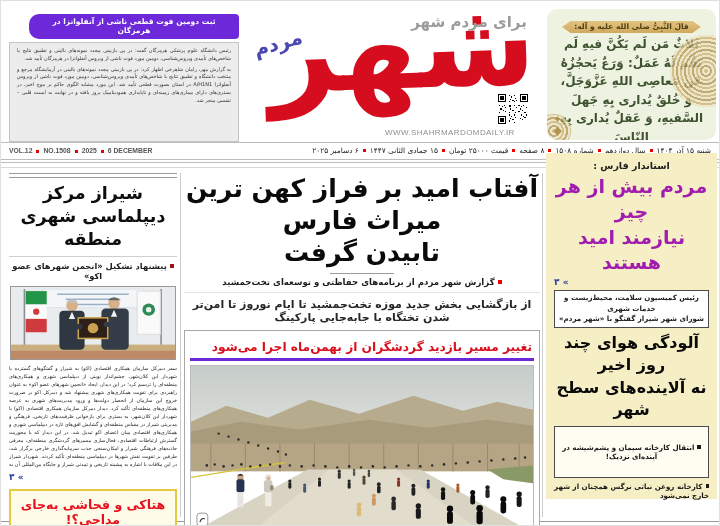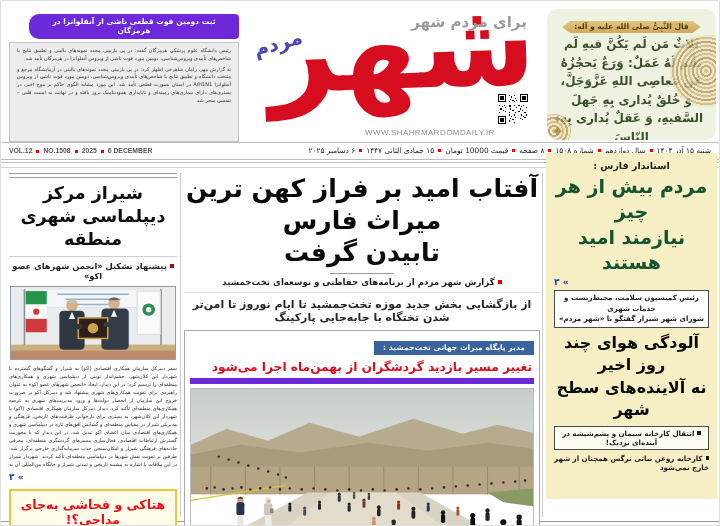--- a/index.html
+++ b/index.html
@@ -20,21 +20,21 @@
   }
   .flu-box { background:#ececec; border:1px solid #c6c6c6; margin-top:3px; padding:4px 7px 5px; height:100px; overflow:hidden; }
   .flu-box h2 { font-size:13px; color:#2d2d2d; text-align:center; margin:1px 0 5px; }
   .flu-box p { font-size:5px; line-height:1.55; color:#333; text-align:justify; margin-bottom:3px; }
 
   
   .tagline { left:388px; top:12px; width:160px; text-align:center; color:#9b9b9b; font-weight:bold; font-size:15px; direction:rtl; }
   .logo-main { left:248px; top:-24px; width:306px; text-align:center; font-size:118px; font-weight:bold; color:#d50d1f; transform:rotate(-2deg); line-height:1.2; pointer-events:none; }
   .logo-sub { left:252px; top:30px; color:#4a47b0; font-size:20px; font-weight:bold; transform:rotate(-16deg); }
   .qr { left:497px; top:93px; width:30px; height:30px; }
-  .site-url { left:364px; top:127px; width:126px; text-align:center; font-family:"Liberation Sans", sans-serif; font-size:8px; color:#8e8e8e; letter-spacing:.4px; direction:ltr; }
+  .site-url { left:384px; top:127px; width:126px; text-align:center; font-family:"Liberation Sans", sans-serif; font-size:8px; color:#8e8e8e; letter-spacing:.4px; direction:ltr; }
 
   
   .hadith { left:546px; top:8px; width:169px; height:131px; background:#edf2e1; border-radius:10px; padding:5px 10px 4px; text-align:center; overflow:hidden; }
   .hadith-title { display:inline-block; background:linear-gradient(#e2c480,#cfa95e); color:#4c3d14; font-size:7.6px; font-weight:bold; padding:1px 12px 2px; clip-path:polygon(6% 0,94% 0,100% 50%,94% 100%,6% 100%,0 50%); margin-bottom:2px; }
   .hadith-arabic { font-size:12px; font-weight:bold; color:#3f5230; line-height:1.55; }
   .hadith-narrator { font-size:6.4px; color:#44502f; margin-top:2px; font-weight:bold; }
   .hadith-fa { font-size:6.2px; color:#333; line-height:1.6; margin-top:1px; }
   .mandala { position:absolute; border-radius:50%; background:repeating-radial-gradient(circle,#cdae6e 0 2px,#ece2c2 2px 4px,#b2934f 4px 6px,#ece2c2 6px 8px); opacity:.75; }
   .mandala.big { width:72px; height:72px; right:-26px; top:26px; }
   .mandala.small { width:34px; height:34px; left:-10px; bottom:-8px; }
@@ -67,34 +67,34 @@
   
   .centercol { left:183px; top:172px; width:356px; direction:rtl; }
   .main-h { font-size:25px; font-weight:bold; color:#0a0a0a; text-align:center; line-height:1.28; }
   .main-h-rule { width:64px; height:1px; background:#9a9a9a; margin:4px auto 3px; }
   .main-sub { font-size:8.6px; font-weight:bold; color:#1b1b1b; text-align:center; }
   .main-sub .sq { background:#e00; }
   .deck { border-top:1px solid #e2e2e2; margin-top:5px; padding:5px 0 4px; font-size:11px; font-weight:bold; color:#262626; text-align:center; }
   .main-box { border:1px solid #a8a8a8; margin-top:2px; padding:4px 5px 5px; background:#fff; }
   .box-label-row { text-align:right; }
   .box-label { display:inline-block; background:#38639c; color:#fff; font-size:7.6px; font-weight:bold; padding:2px 9px 3px; }
-  .box-red { color:#d90f1e; font-size:12.2px; font-weight:bold; text-align:right; padding:5px 2px 4px; border-bottom:6px solid #6d28d9; }
+  .box-red { color:#d90f1e; font-size:12.2px; font-weight:bold; text-align:right; padding:5px 2px 4px; border-bottom:3px solid #6d28d9; }
   .box-black { color:#121212; font-size:12.2px; font-weight:bold; text-align:right; padding:4px 2px 5px; border-bottom:1px solid #ddd; }
   .photo-main { margin-top:4px; border:1px solid #bbb; height:169px; }
   .photo-main svg { display:block; width:100%; height:100%; }
 
   
   .rightcol { left:545px; top:152px; width:171px; height:346px; background:#f6efc5; padding:7px 8px 5px; direction:rtl; }
   .gov-kicker { text-align:center; font-size:9.5px; font-weight:bold; color:#1e1e1e; }
-  .gov-h { text-align:center; font-size:19px; font-weight:bold; color:#14532d; line-height:1.33; margin-top:3px; }
+  .gov-h { text-align:center; font-size:19px; font-weight:bold; color:#a21caf; line-height:1.33; margin-top:3px; }
   .wkicker { background:#fff; border:1px solid #4a4a4a; margin:3px 0 4px; padding:2px 3px; font-size:7.1px; font-weight:bold; color:#222; text-align:center; line-height:1.5; }
   .pol-h { text-align:center; font-size:16px; font-weight:bold; color:#0a0a0a; line-height:1.4; }
   .rbullet { font-size:7.1px; font-weight:bold; color:#1a1a1a; text-align:right; margin-top:4px; }
   .rbullet .sq { background:#1a1a1a; width:3.5px; height:3.5px; }
-  .rbullet.boxed { border:1px solid #4a4a4a; background:#fffdf1; padding:2px 3px; text-align:center; }
+  .rbullet.boxed { border:1px solid #4a4a4a; background:#fffdf1; padding:16px 3px; text-align:center; }
 </style>
 </head>
 <body>
 
 <div class="page">
 
   <div class="abs flu">
     <div class="flu-kicker">ثبت دومین فوت قطعی ناشی از آنفلوانزا در هرمزگان</div>
     <div class="flu-box">
       <p>رئیس دانشگاه علوم پزشکی هرمزگان گفت: در پی بازبینی مجدد نمونه‌های بالینی و تطبیق نتایج با شاخص‌های تأییدی ویروس‌شناسی، دومین مورد فوت ناشی از ویروس آنفلوانزا در هرمزگان تأیید شد.</p>
@@ -183,21 +183,21 @@
     <div class="hadith-narrator">رسول خدا صلی الله علیه و آله فرمود:</div>
     <div class="hadith-fa">سه چیز است که در هر کس نباشد هیچ کار او استواری و قوام نیابد: ۱ـ پرهیزکاری و ورعی که او را از معصیت‌های خدای متعال نگه دارد ۲ـ دانشی که به وسیله آن نادانیِ سفیه را برگرداند ۳ـ و عقل و خردی که به وسیله آن با مردم مدارا کند.</div>
   </div>
 
   <div class="abs rule" style="top:141px"></div>
   <div class="abs date-row">
     <span class="date-en">
       <span>VOL.12</span><span class="sep"></span><span>NO.1508</span><span class="sep"></span><span>2025</span><span class="sep"></span><span>6 DECEMBER</span>
     </span>
     <span class="date-fa">
-      <span>شنبه ۱۵ آذر ۱۴۰۴</span><span class="sep"></span><span>سال دوازدهم</span><span class="sep"></span><span>شماره ۱۵۰۸</span><span class="sep"></span><span>۸ صفحه</span><span class="sep"></span><span>قیمت 10000 تومان</span><span class="sep"></span><span>۱۵ جمادی الثانی ۱۴۴۷</span><span class="sep"></span><span>۶ دسامبر ۲۰۲۵</span>
+      <span>شنبه ۱۵ آذر ۱۴۰۴</span><span class="sep"></span><span>سال دوازدهم</span><span class="sep"></span><span>شماره ۱۵۰۸</span><span class="sep"></span><span>۸ صفحه</span><span class="sep"></span><span>قیمت ۲۵۰۰۰ تومان</span><span class="sep"></span><span>۱۵ جمادی الثانی ۱۴۴۷</span><span class="sep"></span><span>۶ دسامبر ۲۰۲۵</span>
     </span>
   </div>
   <div class="abs rule" style="top:158px"></div>
   <div class="abs rule" style="top:161px"></div>
   <div class="abs rule" style="top:166px;background:#d7d7d7"></div>
 
   <div class="vline" style="left:179px"></div>
   <div class="vline" style="left:541px"></div>
   <div class="bottom-rule"></div>
 
@@ -249,23 +249,20 @@
 
   <div class="abs centercol">
     <div class="main-h">آفتاب امید بر فراز کهن ترین میراث فارس</div>
     <div class="main-h">تابیدن گرفت</div>
     <div class="main-h-rule"></div>
     <div class="main-sub">
       <span class="sq"></span><span>گزارش شهر مردم از برنامه‌های حفاظتی و توسعه‌ای تخت‌جمشید</span>
     </div>
     <div class="deck">از بازگشایی بخش جدید موزه تخت‌جمشید تا ایام نوروز تا امن‌تر شدن تختگاه با جابه‌جایی پارکینگ</div>
     <div class="main-box">
-      <div class="box-label-row">
-        <span class="box-label">مدیر پایگاه میراث جهانی تخت‌جمشید :</span>
-      </div>
       <div class="box-red">تغییر مسیر بازدید گردشگران از بهمن‌ماه اجرا می‌شود</div>
       <div class="photo-main">
         <svg viewBox="0 0 346 168" preserveAspectRatio="none">
           <defs>
             <linearGradient id="sky" x1="0" y1="0" x2="0" y2="1">
               <stop offset="0" stop-color="#c6ccc9"></stop>
                 <stop offset="1" stop-color="#e0e3de"></stop>
             </linearGradient>
             <g id="pp">
               <circle r="1.6" cy="-4.2"></circle>

